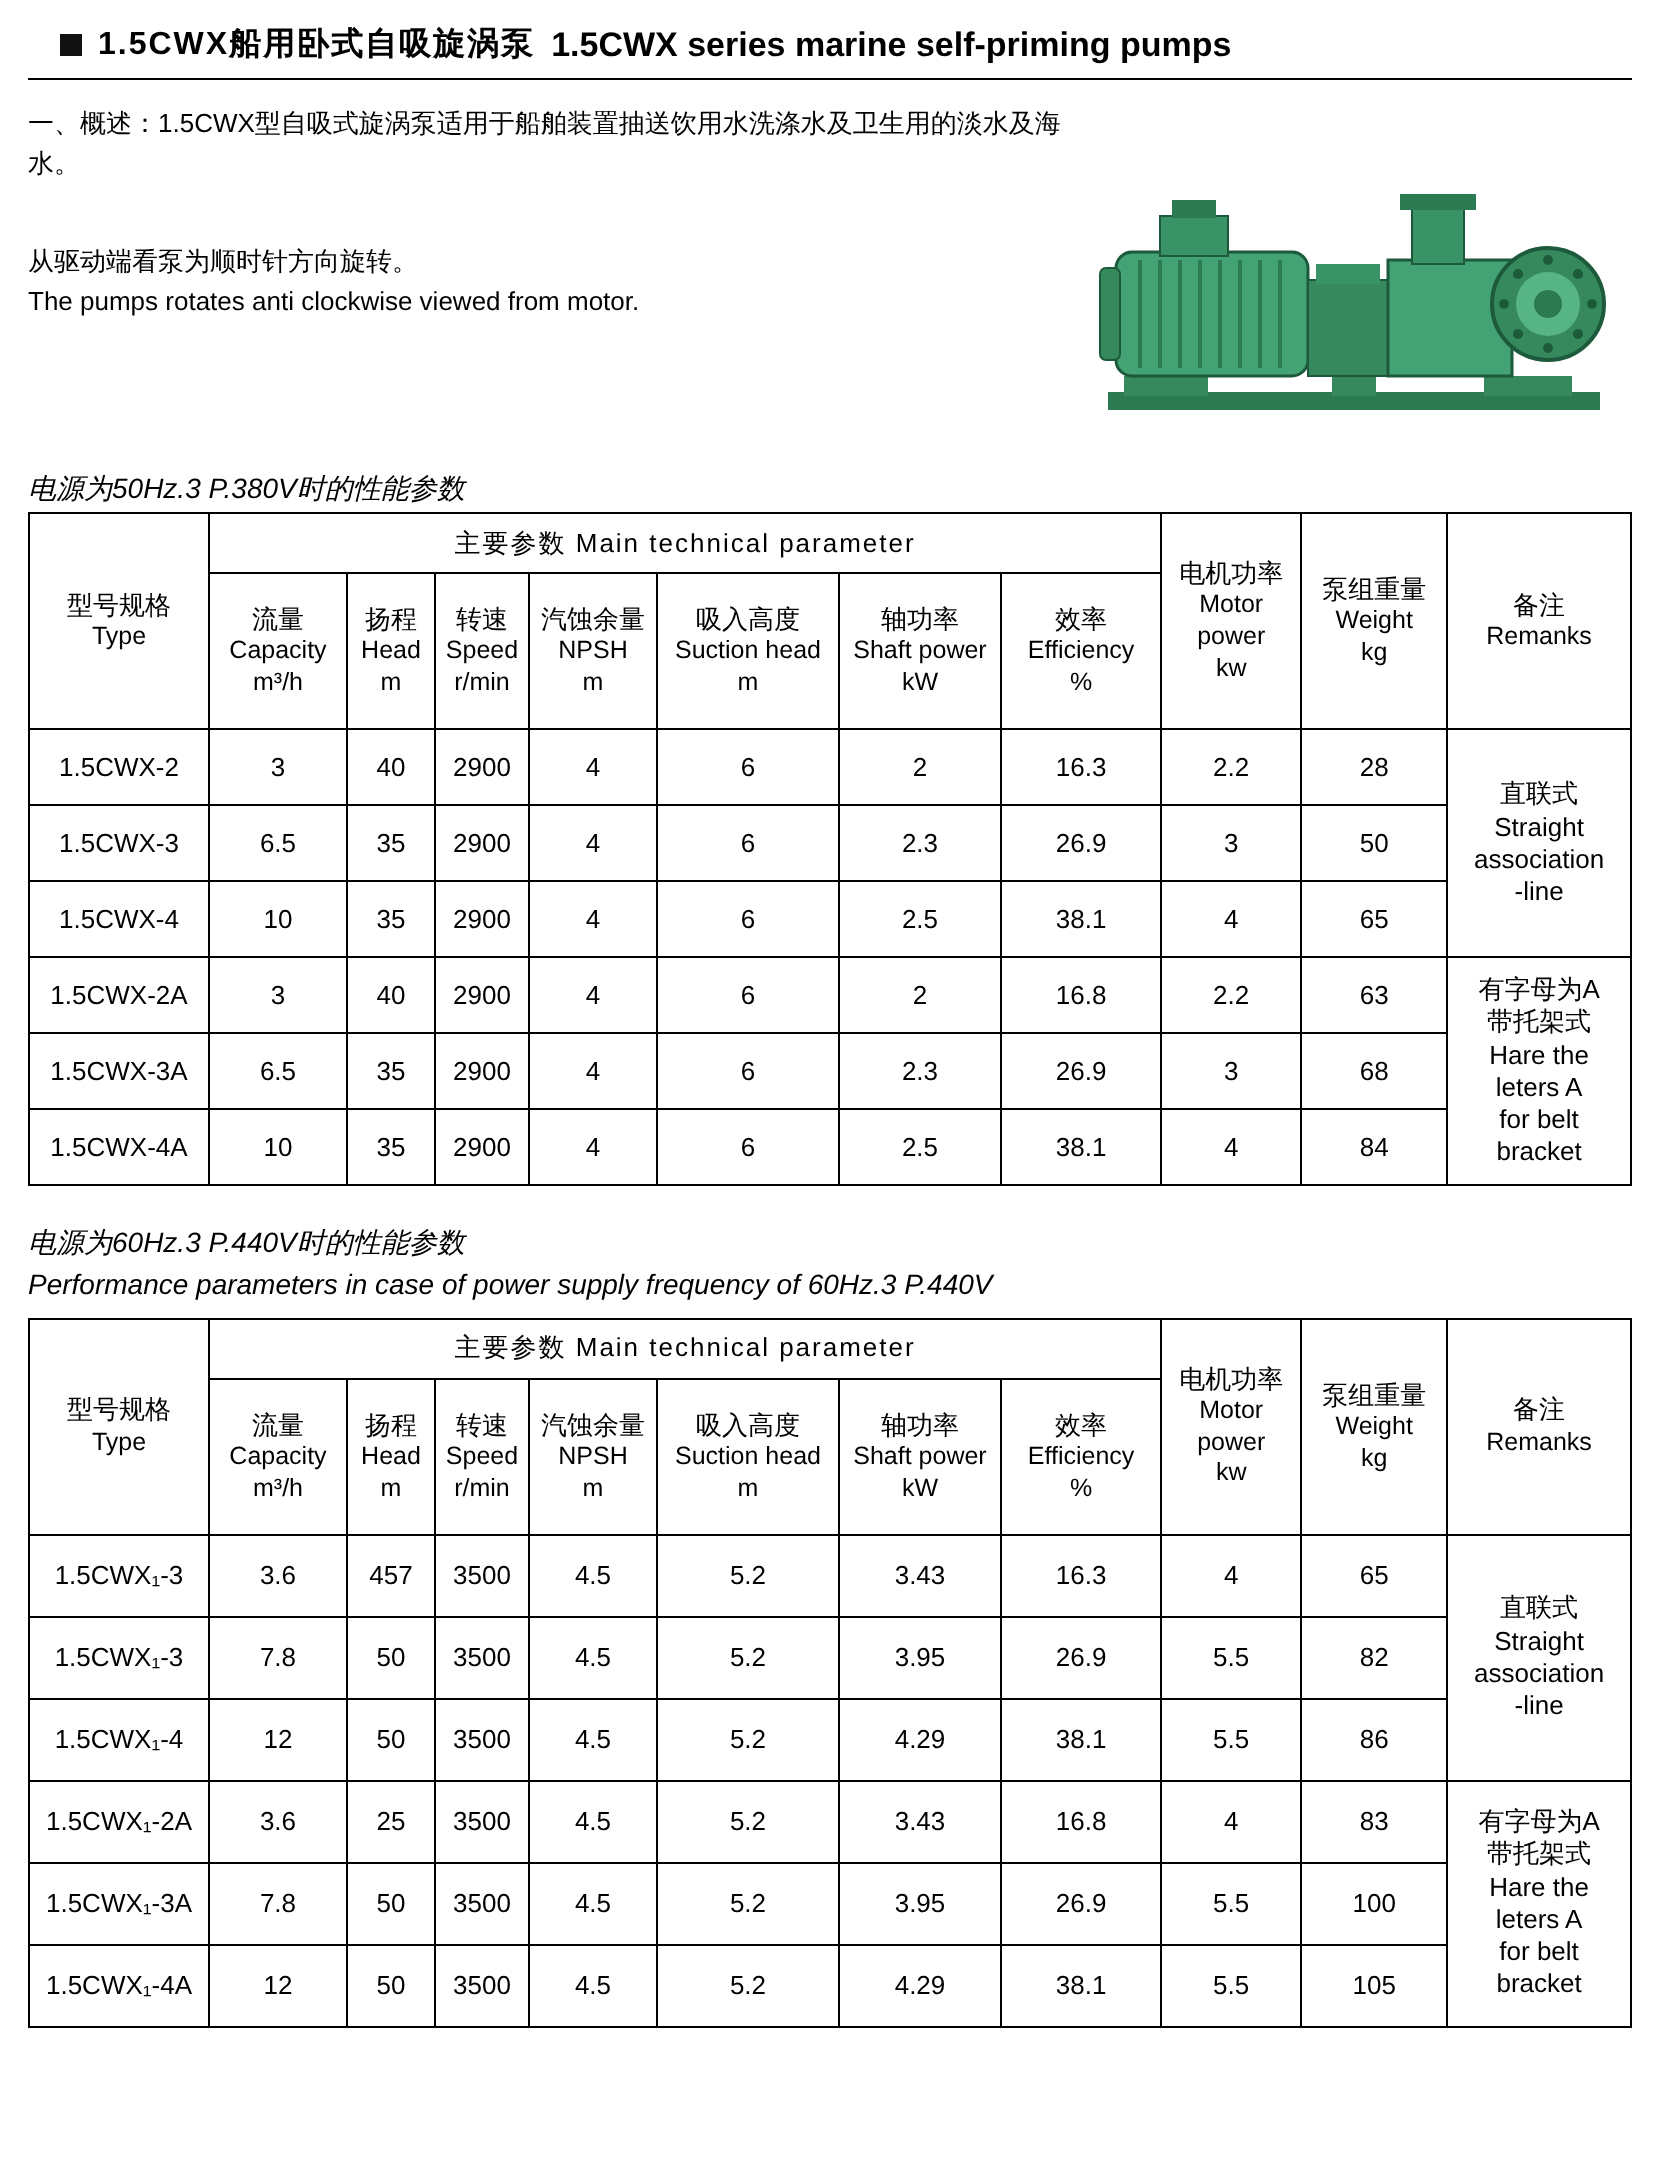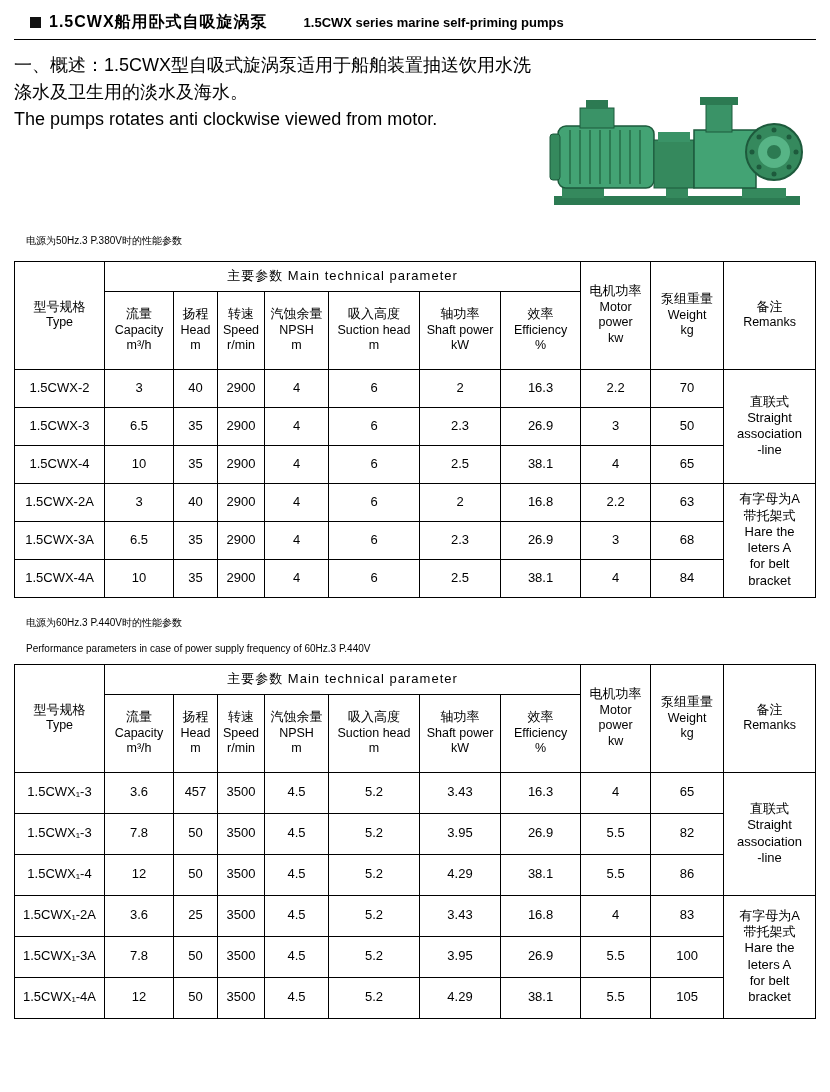--- a/index.html
+++ b/index.html
@@ -9,33 +9,33 @@
     background: #ffffff; color: #000;
     font-family: "Liberation Sans", "DejaVu Sans", sans-serif;
     overflow: hidden;
   }
   .page { padding: 8px 14px 0 14px; border-radius: 32px; }
 
   
   .titlebar { display: flex; align-items: center; gap: 8px; padding: 4px 2px 6px 16px; }
   .bullet { width: 11px; height: 11px; background: #111; flex: 0 0 auto; }
   .title-zh { font-weight: bold; font-size: 16px; letter-spacing: 1px; }
-  .title-en { font-weight: bold; font-size: 13px; margin-left: 28px; }
+  .title-en { font-weight: bold; font-size: 17px; }
   .rule { border: 0; border-top: 1.5px solid #000; margin: 0 0 12px 0; }
 
   
   .intro { display: flex; }
-  .intro-text { width: 540px; font-size: 18px; line-height: 1.5; }
+  .intro-text { width: 540px; font-size: 13px; line-height: 1.5; }
   .intro-text p { margin: 0; }
   .p-en { text-align: justify; }
   .rot { margin-top: 30px !important; }
   .figure { flex: 1; display: flex; justify-content: flex-end; align-items: flex-start; padding: 34px 8px 0 0; }
 
   
-  .caption { font-size: 10px; margin: 12px; line-height: 1.45; }
+  .caption { font-size: 14px; margin: 0; line-height: 1.45; font-style: italic; }
   .cap-zh { margin-top: 18px; }
   .cap-gap { margin-bottom: 7px; }
 
   
   table.perf { width: 100%; border-collapse: collapse; table-layout: fixed; border: 1.5px solid #000; margin-top: 2px; }
   .perf th, .perf td {
     border: 1px solid #000; text-align: center; vertical-align: middle;
     font-weight: normal; padding: 1px 2px; font-size: 13px; line-height: 1.25;
   }
   .th-group { font-size: 15px; height: 30px; letter-spacing: 1px; }
@@ -57,20 +57,21 @@
   <div class="titlebar">
     <span class="bullet"></span>
     <span class="title-zh">1.5CWX船用卧式自吸旋涡泵</span>
     <span class="title-en">1.5CWX series marine self-priming pumps</span>
   </div>
   <hr class="rule">
 
   <div class="intro">
     <div class="intro-text">
       <p>一、概述：1.5CWX型自吸式旋涡泵适用于船舶装置抽送饮用水洗涤水及卫生用的淡水及海水。</p>
+      <p class="rot">从驱动端看泵为顺时针方向旋转。</p>
       <p>The pumps rotates anti clockwise viewed from motor.</p>
     </div>
     <div class="figure">
       <svg width="262" height="130" viewBox="0 0 262 130">
 
         <rect x="8" y="110" width="246" height="9" fill="#2c7a52"></rect>
         <rect x="16" y="102" width="42" height="10" fill="#35895d"></rect>
         <rect x="120" y="102" width="22" height="10" fill="#35895d"></rect>
         <rect x="196" y="102" width="44" height="10" fill="#35895d"></rect>
 
@@ -193,21 +194,21 @@
       <tr>
         <td class="td-type">1.5CWX-2</td>
         <td>3</td>
         <td>40</td>
         <td>2900</td>
         <td>4</td>
         <td>6</td>
         <td>2</td>
         <td>16.3</td>
         <td>2.2</td>
-        <td>70</td>
+        <td>28</td>
         <td rowspan="3" class="td-remarks pre">直联式
 Straight
 association
 -line</td>
       </tr>
       <tr>
         <td class="td-type">1.5CWX-3</td>
         <td>6.5</td>
         <td>35</td>
         <td>2900</td>

